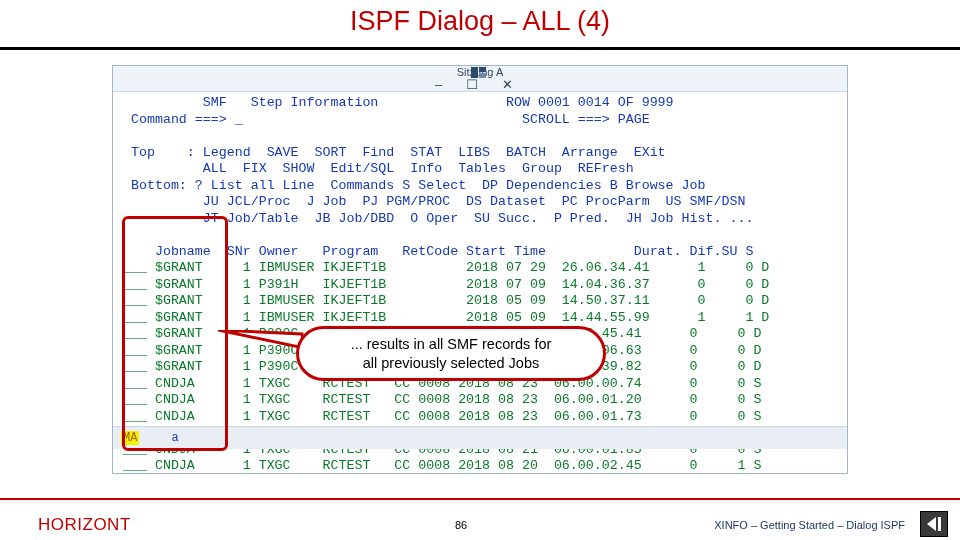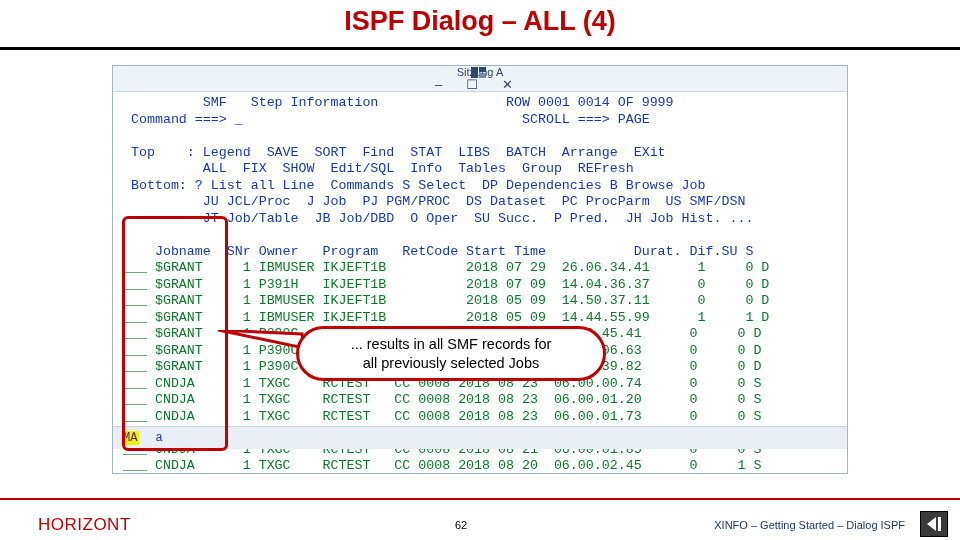--- a/index.html
+++ b/index.html
@@ -18,21 +18,20 @@
   
   .slide-title {
     position: absolute;
     top: 6px;
     left: 0;
     width: 960px;
     text-align: center;
     font-size: 27px;
     color: #c00000;
     font-family: "Liberation Sans", sans-serif;
-    font-weight: bold;
   }
   .title-rule {
     position: absolute;
     top: 47px;
     left: 0;
     width: 960px;
     height: 3px;
     background: #000000;
   }
 
@@ -132,23 +131,23 @@
     box-sizing: border-box;
     display: flex;
     align-items: center;
     padding-left: 8px;
     font-family: "Liberation Mono", monospace;
     font-size: 12px;
     color: #1639b0;
   }
   .status-ma {
     background: #f0f000;
-    color: #4c1d95;
+    color: #a16207;
     padding: 0 2px;
-    margin-right: 16px;
+    margin-right: 32px;
   }
 
   
   .red-box {
     position: absolute;
     left: 122px;
     top: 216px;
     width: 106px;
     height: 235px;
     border: 3px solid #c00000;
@@ -304,18 +303,18 @@
   <polygon points="0,0 86,18 84,4" fill="#ffffff" stroke="#c00000" stroke-width="3"></polygon>
 </svg>
 
 <div class="callout">
   <div>... results in all SMF records for</div>
   <div>all previously selected Jobs</div>
 </div>
 
 <div class="footer-rule"></div>
 <div class="footer-logo">HORIZONT</div>
-<div class="footer-page">62</div>
+<div class="footer-page">86</div>
 <div class="footer-right">XINFO – Getting Started – Dialog ISPF</div>
 <div class="footer-nav">
   <span class="tri"></span>
   <span class="bar"></span>
 </div>
 
 </body></html>

